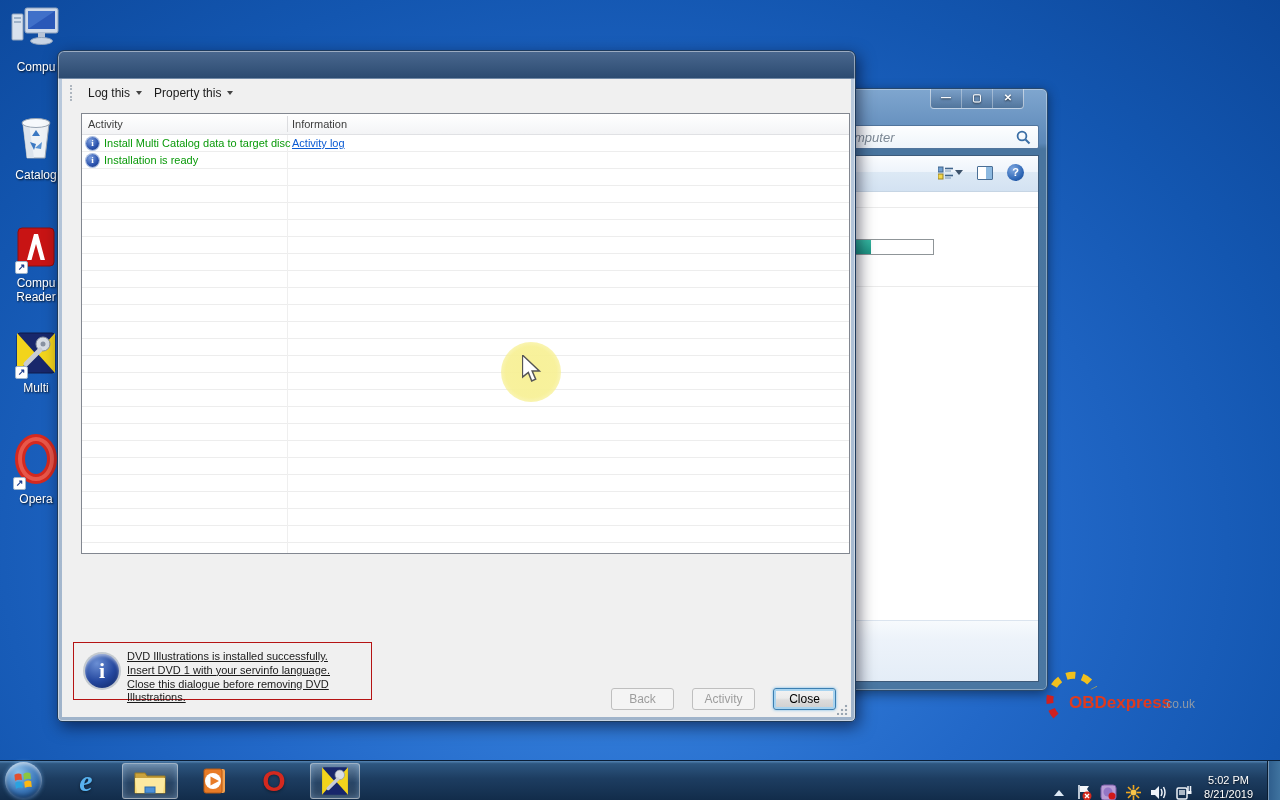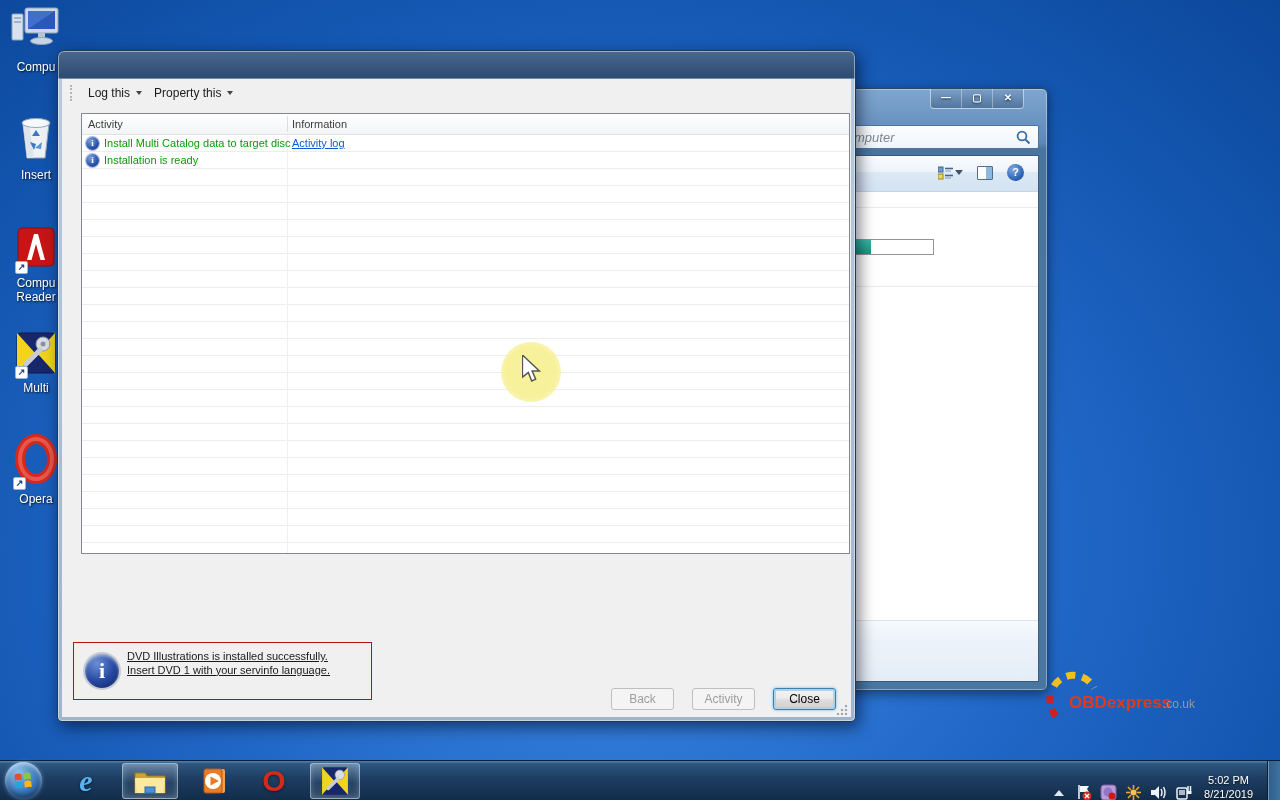--- a/index.html
+++ b/index.html
@@ -160,21 +160,21 @@
     <div class="dicon-img">
       <svg width="44" height="50" viewBox="0 0 44 50">
         <path d="M9 12 L13 46 L31 46 L35 12 Z" fill="#eef2f6" stroke="#9aa6b4"></path>
         <path d="M9 12 L13 46 L20 46 L15 12 Z" fill="#dde4ec"></path>
         <ellipse cx="22" cy="11" rx="14" ry="4.5" fill="#f6f9fc" stroke="#9aa6b4"></ellipse>
         <path d="M18 24 l4 -6 4 6 z" fill="#3a78c2"></path>
         <path d="M16 30 l6 2 -2 6 z" fill="#3a78c2"></path>
         <path d="M28 30 l-1 7 -6 -1 z" fill="#5a94d4"></path>
       </svg>
     </div>
-    <div class="dicon-label">Insert</div>
+    <div class="dicon-label">Catalog</div>
   </div>
 
   <div class="dicon" style="top:226px">
     <div class="dicon-img">
       <svg width="42" height="44" viewBox="0 0 42 44">
         <rect x="3" y="2" width="36" height="38" rx="4" fill="#c81414" stroke="#8e0e0e"></rect>
         <path d="M12 34 L19 8 H23 L30 34 H25.5 L21 18 L16.5 34 Z" fill="#fff"></path>
       </svg>
       <div class="sc-arrow">↗</div>
     </div>
@@ -282,20 +282,21 @@
             <span class="row-act">Installation is ready</span>
           </div>
         </div>
       </div>
 
       <div class="msgbox">
         <span class="msg-ic">i</span>
         <div class="msg-lines">
           <div>DVD Illustrations is installed successfully.</div>
           <div>Insert DVD 1 with your servinfo language.</div>
+          <div>Close this dialogue before removing DVD Illustrations.</div>
         </div>
       </div>
 
       <div class="dlg-btn btn-disabled back-btn">Back</div>
       <div class="dlg-btn btn-disabled install-btn">Activity</div>
       <div class="dlg-btn btn-close">Close</div>
       <div class="resize-grip"></div>
     </div>
   </div>
 

